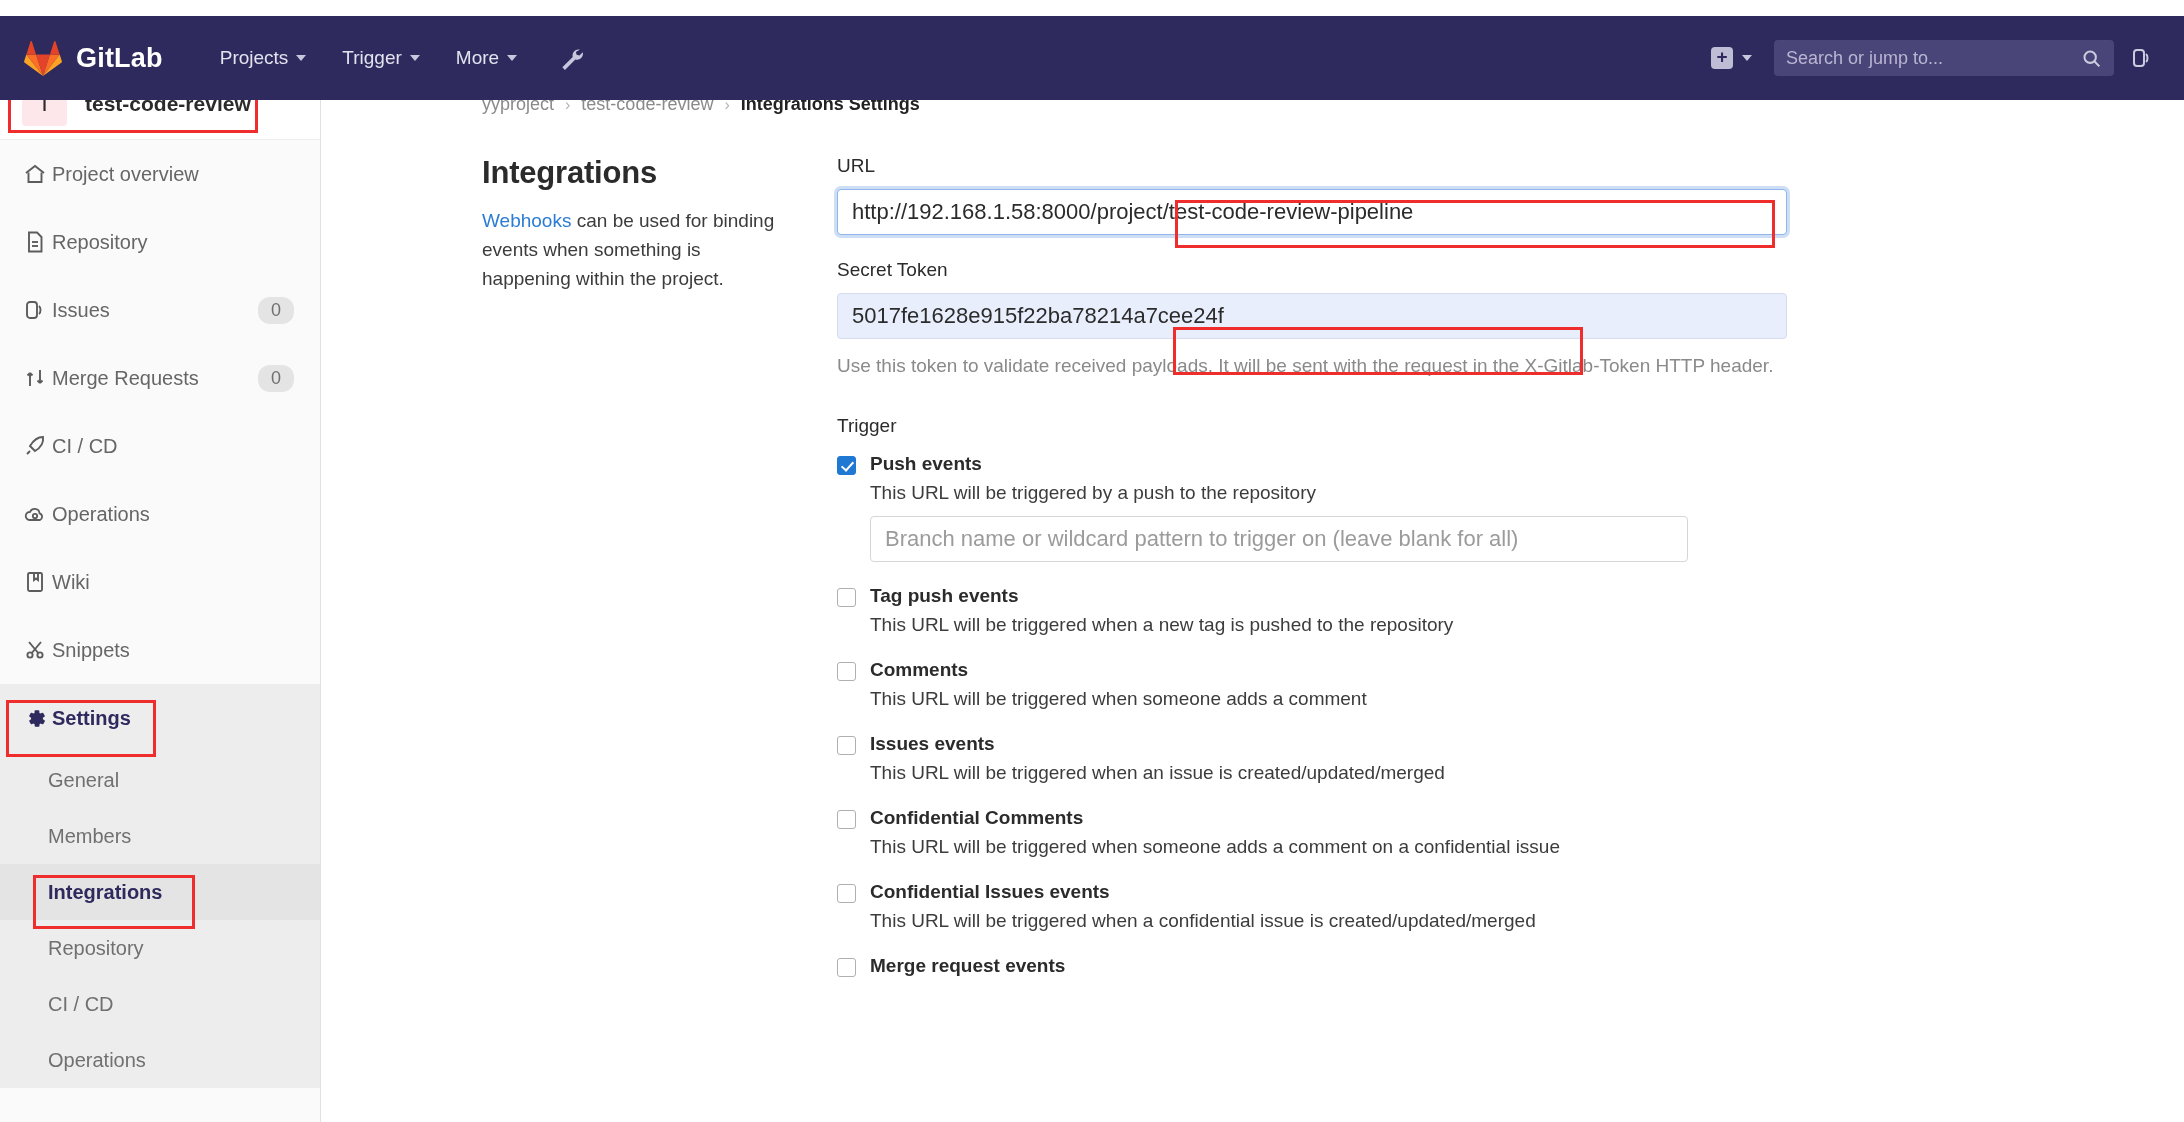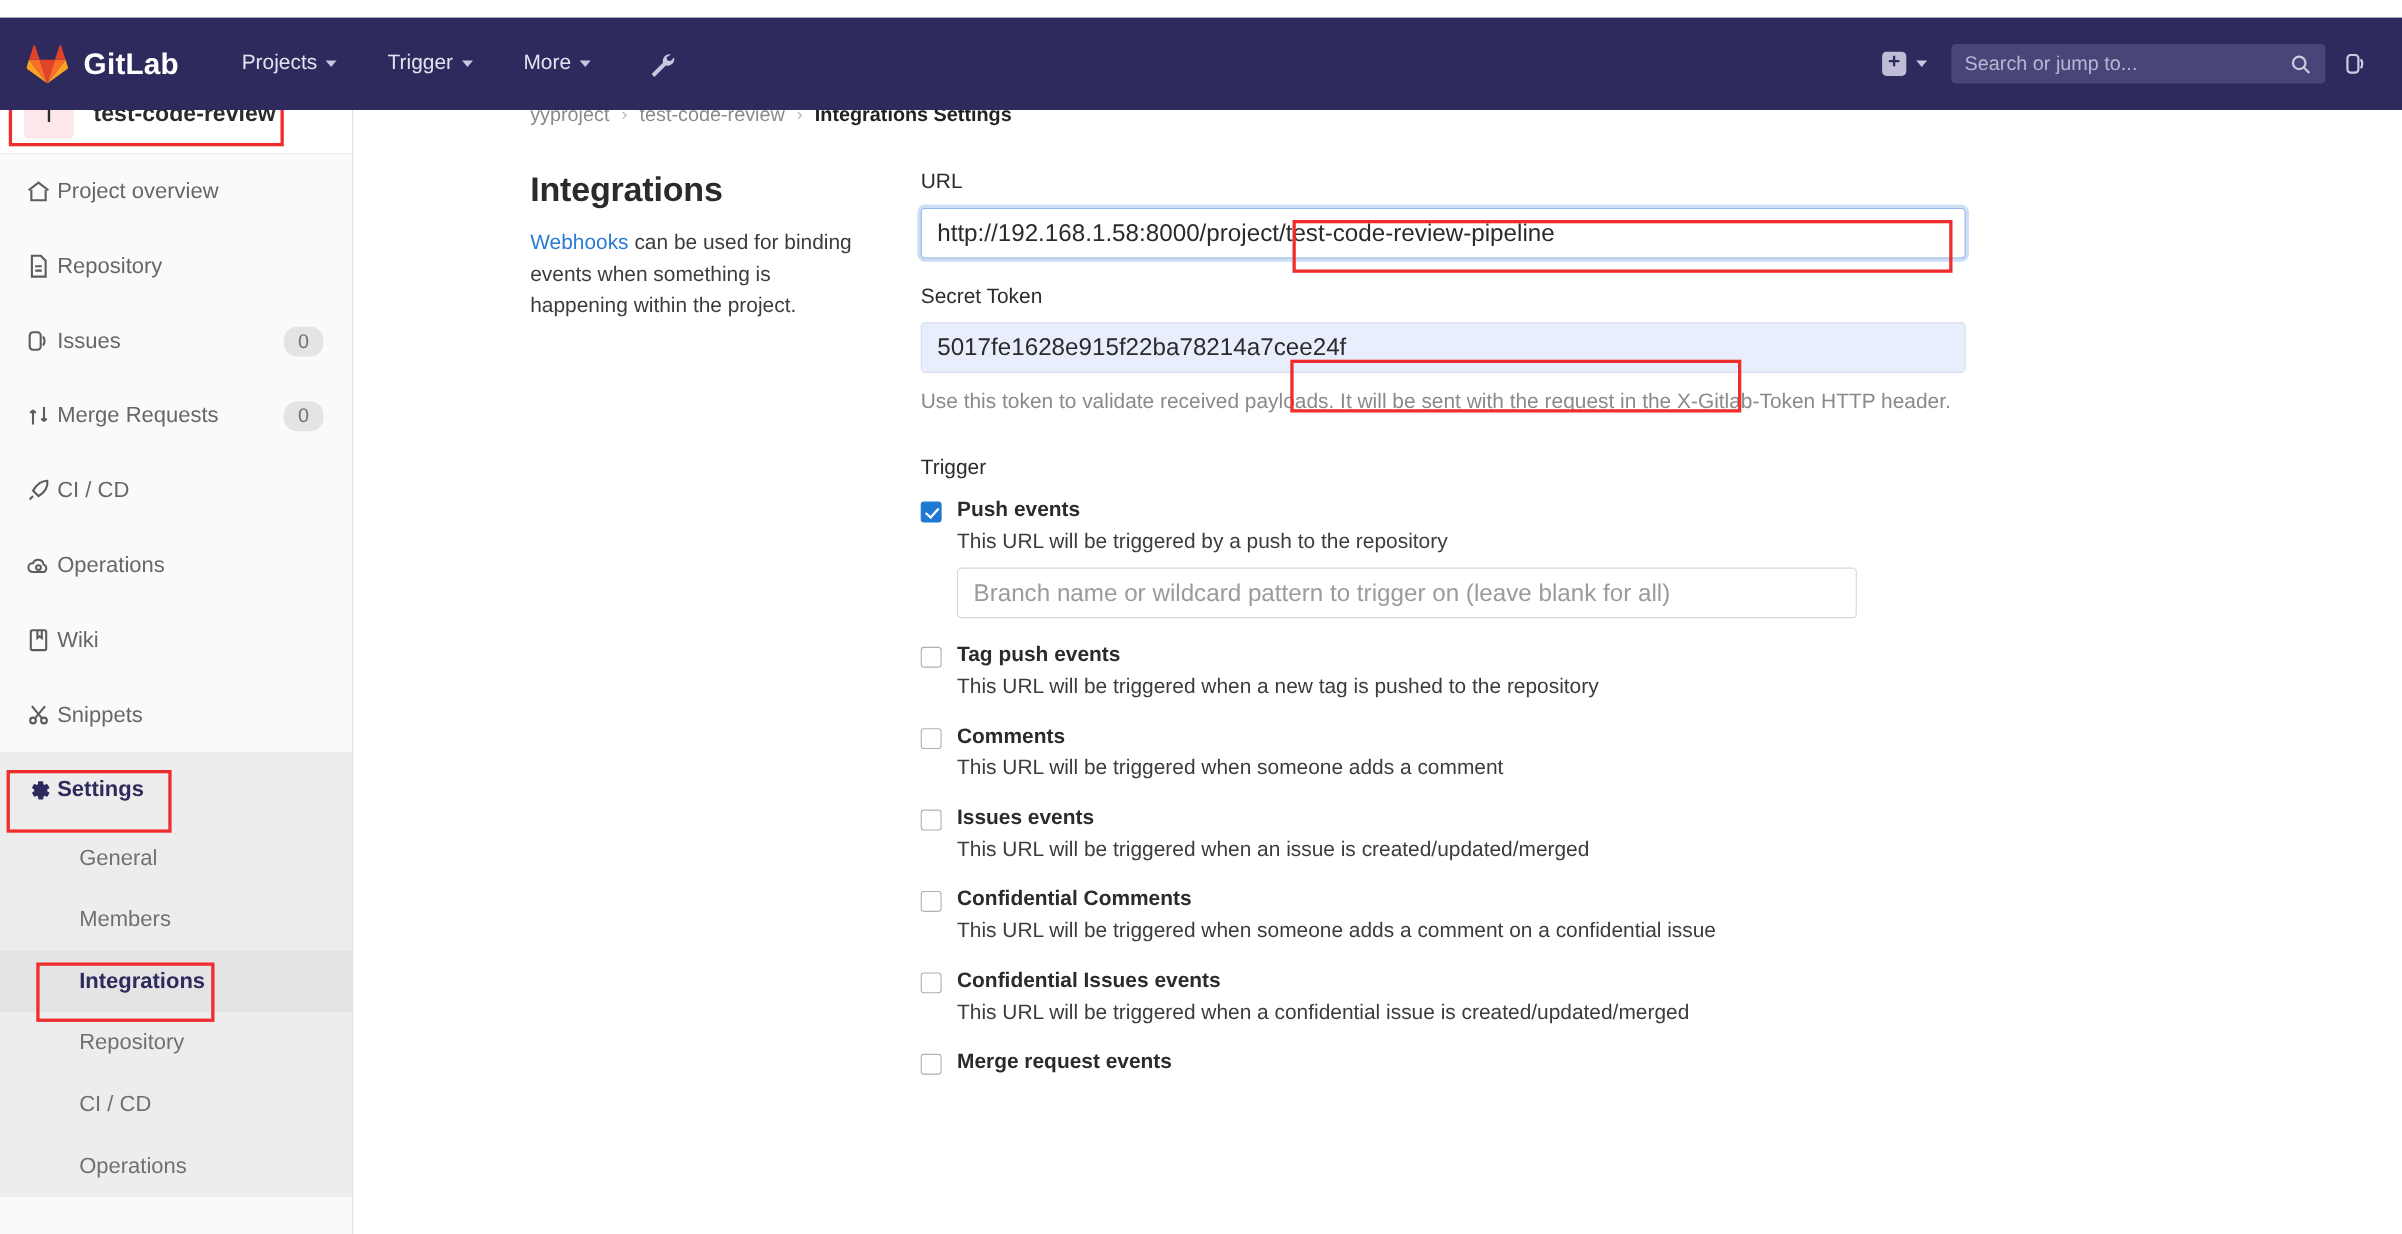--- a/index.html
+++ b/index.html
@@ -11,21 +11,21 @@
   body { position: relative; }
 
   
   #navbar {
     position: absolute; top: 16px; left: 0; width: 2184px; height: 84px;
     background: #2e2a5d; display: flex; align-items: center; z-index: 30;
   }
   .nav-logo-wrap { display: flex; align-items: center; padding-left: 24px; gap: 14px; }
   .gl-logo { width: 38px; height: 36px; }
   .gl-name { color: #fff; font-size: 27px; font-weight: 600; letter-spacing: .2px; }
-  .nav-links { display: flex; align-items: center; margin-left: 44px; gap: 20px; }
+  .nav-links { display: flex; align-items: center; margin-left: 44px; gap: 10px; }
   .nav-link {
     color: #e3e2ef; font-size: 19px; padding: 9px 13px; border-radius: 4px;
     display: flex; align-items: center; gap: 8px; cursor: pointer; white-space: nowrap;
   }
   .caret { width: 0; height: 0; border-left: 5px solid transparent; border-right: 5px solid transparent;
            border-top: 6px solid #c9c7dd; display:inline-block; }
   .wrench { margin-left: 10px; padding: 8px; cursor: pointer; display:flex; }
 
   .nav-right { margin-left: auto; display: flex; align-items: center; padding-right: 18px; gap: 4px; }
   .plus-btn { display: flex; align-items: center; gap: 9px; padding: 8px 10px; cursor: pointer; border-radius: 4px; }
@@ -66,21 +66,21 @@
   .nav-item .ico { width: 26px; height: 26px; display:flex; align-items:center; justify-content:center; flex-shrink:0; }
   .nav-item .lbl { flex: 1; }
   .count-badge {
     background: #e4e4e4; color: #707070; border-radius: 12px;
     font-size: 18px; padding: 3px 13px; margin-right: 26px;
   }
 
   .settings-block { background: #ededed; }
   .nav-item.settings-item { color: #2e2a5d; font-weight: 700; background: #ededed; }
   .sub-item {
-    display: flex; align-items: center; height: 56px; padding-left: 72px;
+    display: flex; align-items: center; height: 56px; padding-left: 48px;
     font-size: 20px; color: #707070; cursor: pointer; background: #ededed;
   }
   .sub-item.active { color: #2e2a5d; font-weight: 600; background: #e4e4e4; }
 
   
   #main { position: absolute; top: 68px; left: 322px; width: 1862px; height: 842px; background: #fff; }
   .breadcrumb { display: flex; align-items: center; gap: 11px; padding: 26px 0 0 160px; font-size: 18px; }
   .bc-link { color: #8a8a8a; cursor: pointer; }
   .bc-sep { color: #b5b5b5; font-size: 16px; }
   .bc-current { color: #222; font-weight: 700; }

